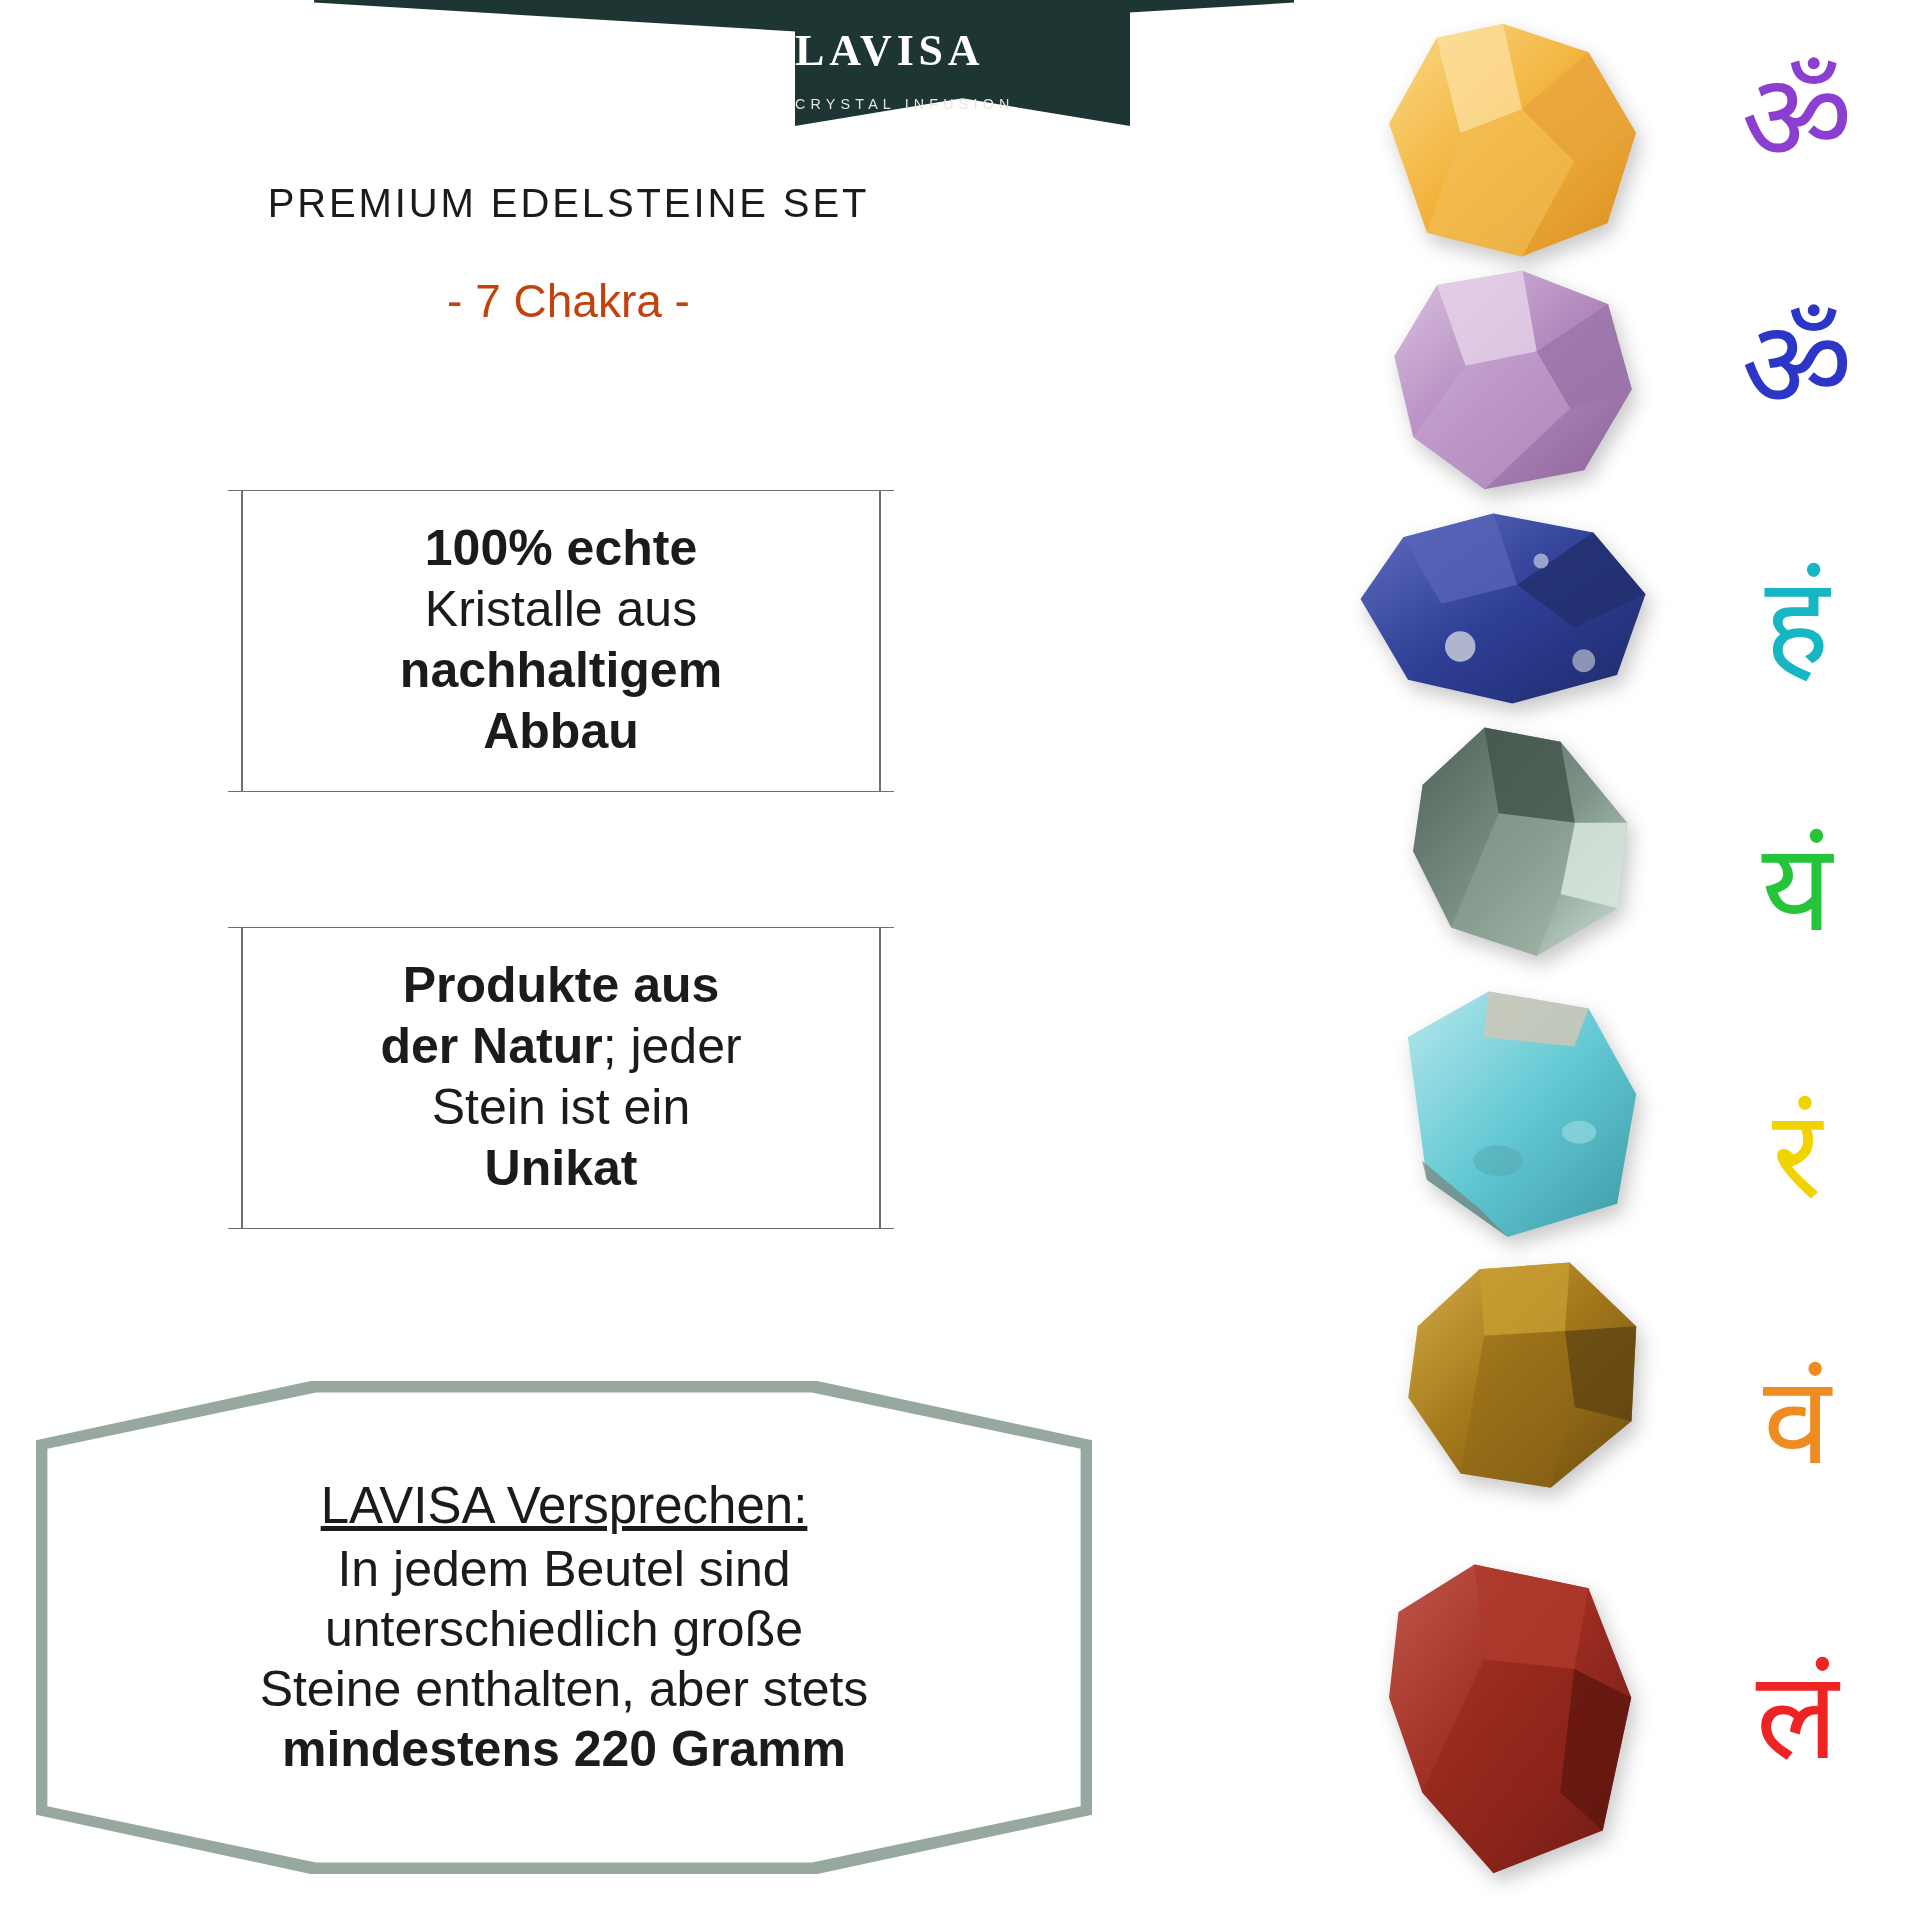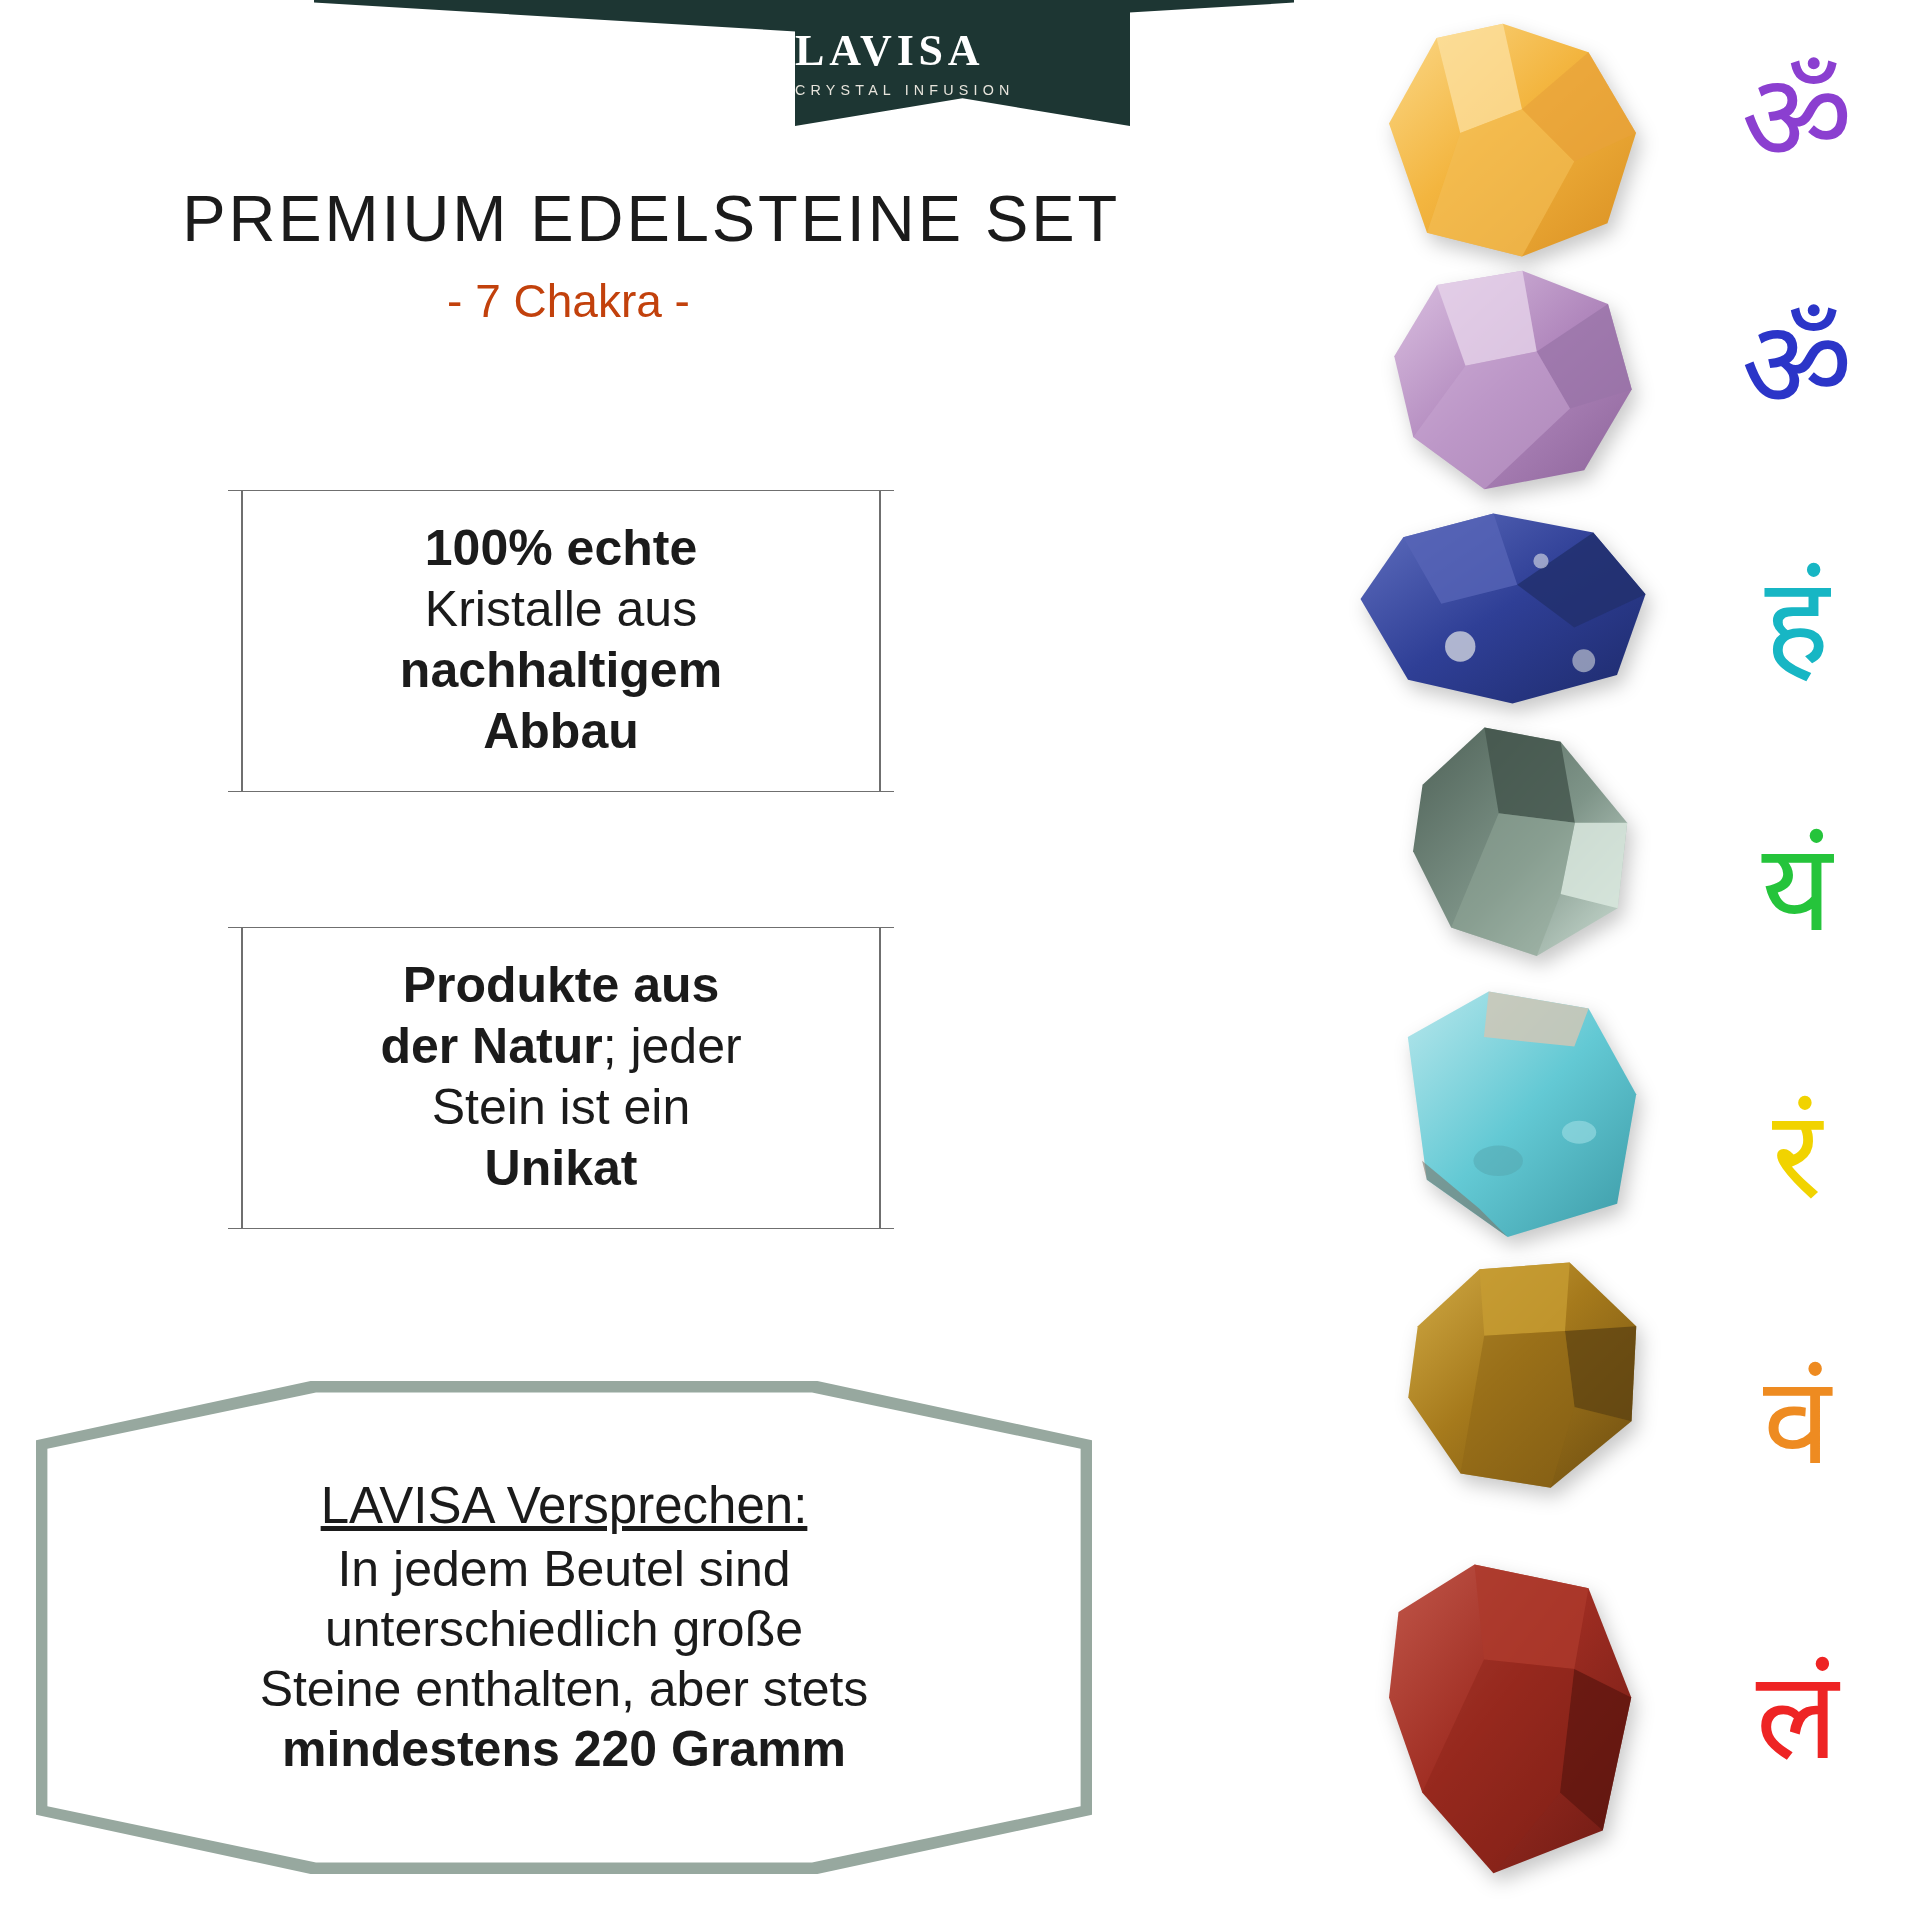--- a/index.html
+++ b/index.html
@@ -50,31 +50,31 @@
     letter-spacing: 4.8px;
     color: #ffffff;
     font-weight: 700;
     line-height: 1;
     font-family: "Liberation Serif", serif;
   }
   .brand-sub {
     font-size: 14.3px;
     letter-spacing: 5.2px;
     color: #e7e4dc;
-    margin-top: 9px;
+    margin-top: 23px;
   }
 
   
   .title {
     position: absolute;
     top: 181px;
     left: 17px;
     width: 1103px;
-    text-align: right;
-    font-size: 65px;
+    text-align: center;
+    font-size: 40px;
     letter-spacing: 2.9px;
     color: #1b1b1b;
     font-weight: 400;
   }
   .subtitle {
     position: absolute;
     top: 274px;
     left: 17px;
     width: 1103px;
     text-align: center;

